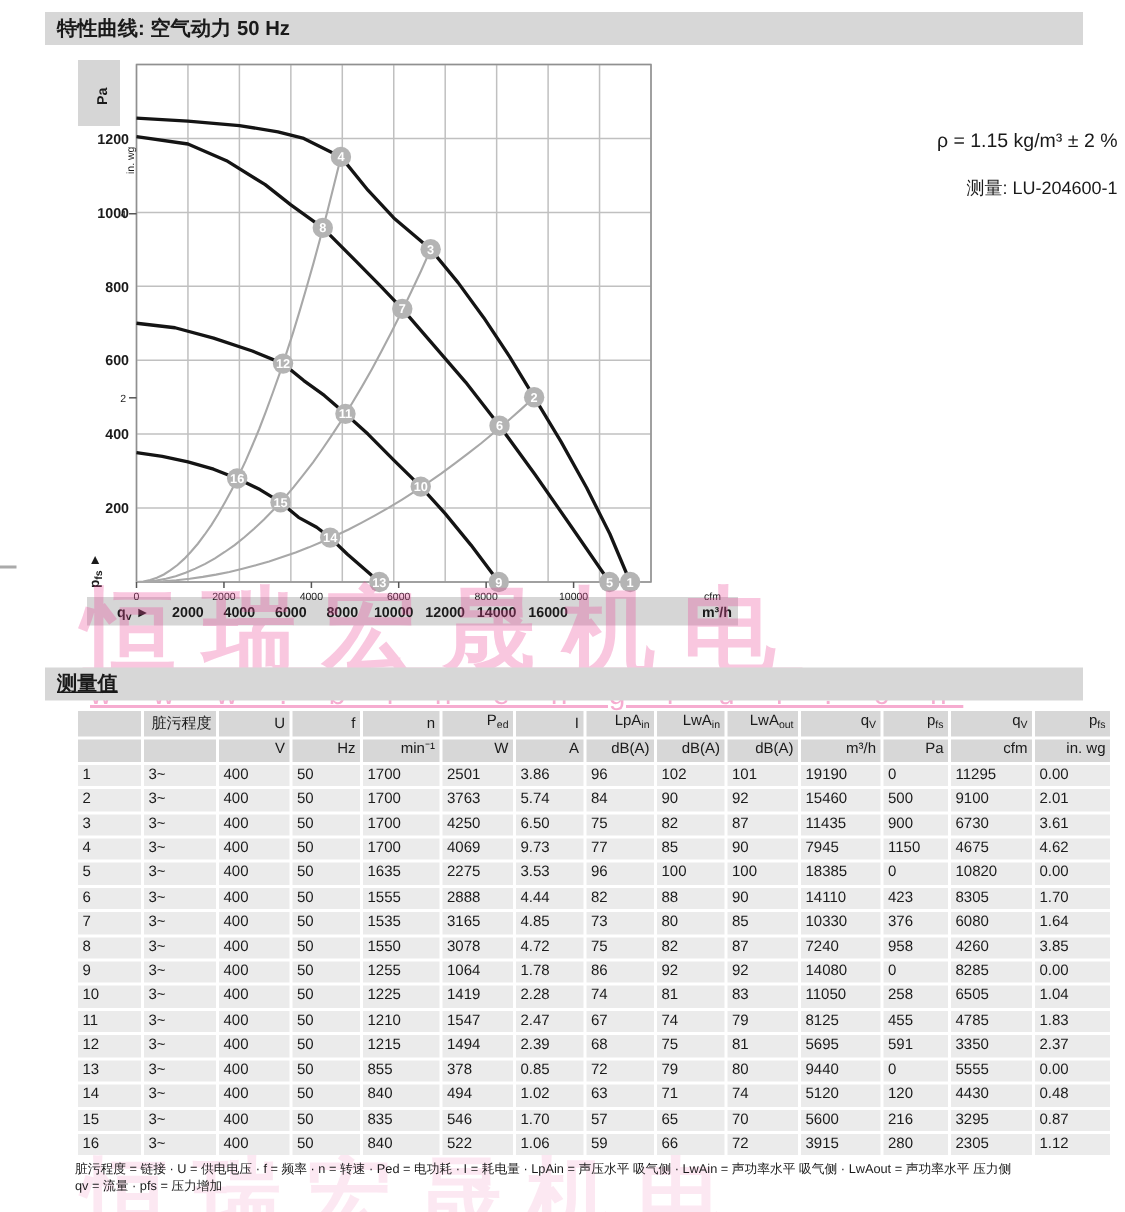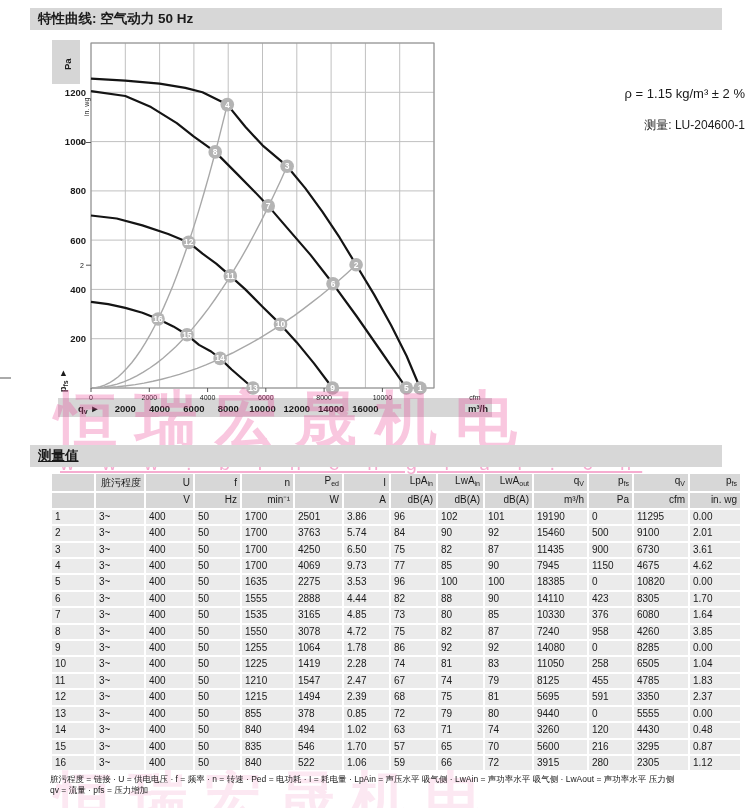--- a/index.html
+++ b/index.html
@@ -437,21 +437,21 @@
           <td>14</td>
           <td>3~</td>
           <td>400</td>
           <td>50</td>
           <td>840</td>
           <td>494</td>
           <td>1.02</td>
           <td>63</td>
           <td>71</td>
           <td>74</td>
-          <td>3260</td>
+          <td>5120</td>
           <td>120</td>
           <td>4430</td>
           <td>0.48</td>
         </tr>
         <tr>
           <td>15</td>
           <td>3~</td>
           <td>400</td>
           <td>50</td>
           <td>835</td>

